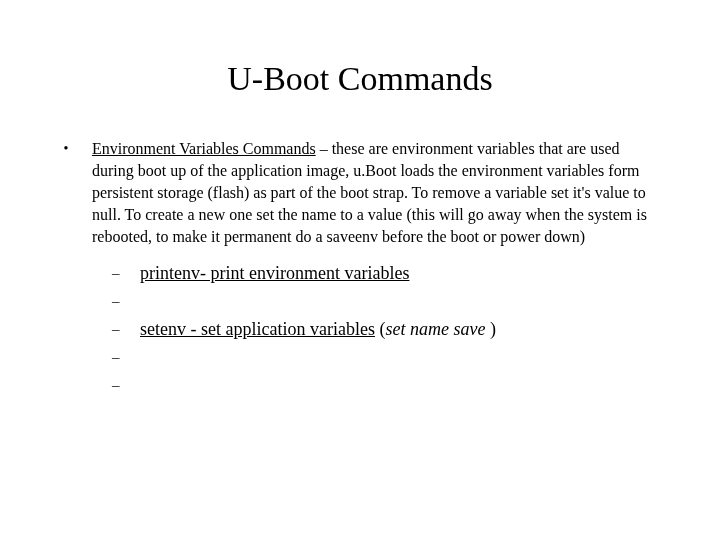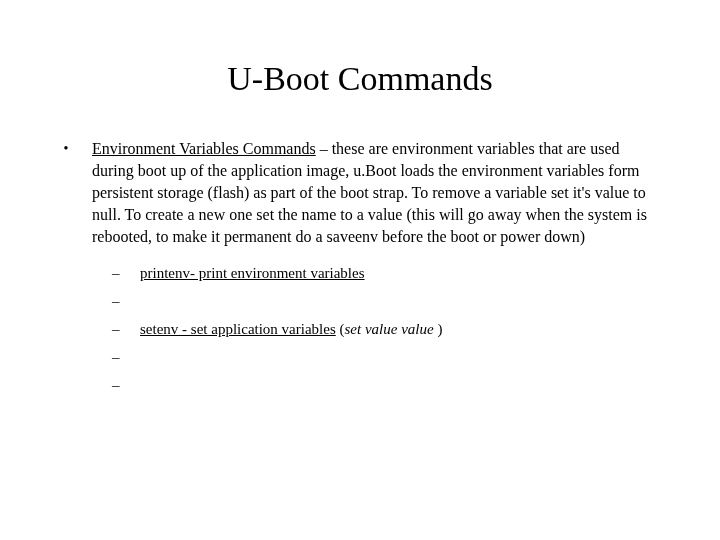--- a/index.html
+++ b/index.html
@@ -6,21 +6,21 @@
   html, body { width: 720px; height: 540px; background: #fff; font-family: "Times New Roman", Times, serif; color: #000; }
   .slide { width: 720px; height: 396px; padding: 40px 60px 31px 60px; position: relative; }
   .title { font-size: 34px; text-align: center; margin-top: 20px; margin-bottom: 40px; font-weight: normal; }
   .bullet-row { display: flex; align-items: flex-start; gap: 20px; margin-left: 0; }
   .bullet-dot { font-size: 14px; line-height: 22px; width: 12px; flex-shrink: 0; text-align: center; }
   .bullet-body { font-size: 16px; line-height: 22px; }
   .lead { text-decoration: underline; text-align: center; }
   .sublist { margin-top: 14px; margin-left: 20px; }
   .subitem { display: flex; align-items: flex-start; gap: 18px; margin-bottom: 6px; }
   .dash { font-size: 15px; line-height: 22px; width: 10px; flex-shrink: 0; }
-  .subtext { font-size: 15px; line-height: 22px; }
+  .subtext { font-size: 18px; line-height: 22px; }
   .u { text-decoration: underline; }
   .ital { font-style: italic; }
 </style>
 </head>
 <body>
 
 <div class="slide">
 
   <h1 class="title">U-Boot Commands</h1>
 
@@ -38,21 +38,21 @@
           </div>
         </div>
 
         <div class="subitem">
           <div class="dash">–</div>
         </div>
 
         <div class="subitem">
           <div class="dash">–</div>
           <div class="subtext">
-            <span class="u">setenv - set application variables</span><span> (</span><span class="ital">set value value </span><span>)</span>
+            <span class="u">setenv - set application variables</span><span> (</span><span class="ital">set name save </span><span>)</span>
           </div>
         </div>
 
         <div class="subitem">
           <div class="dash">–</div>
         </div>
 
         <div class="subitem">
           <div class="dash">–</div>
         </div>

